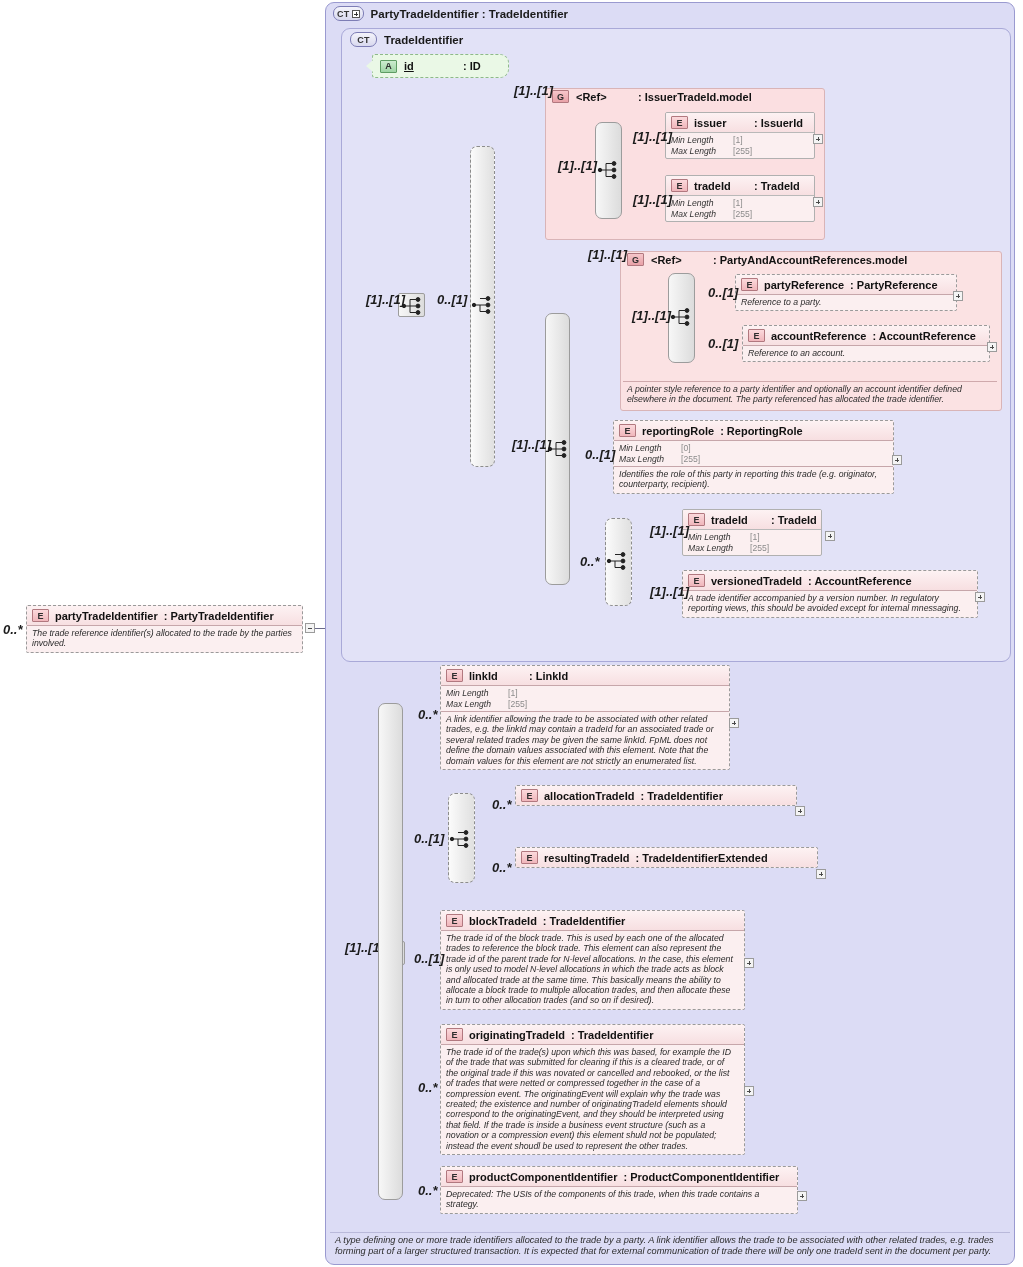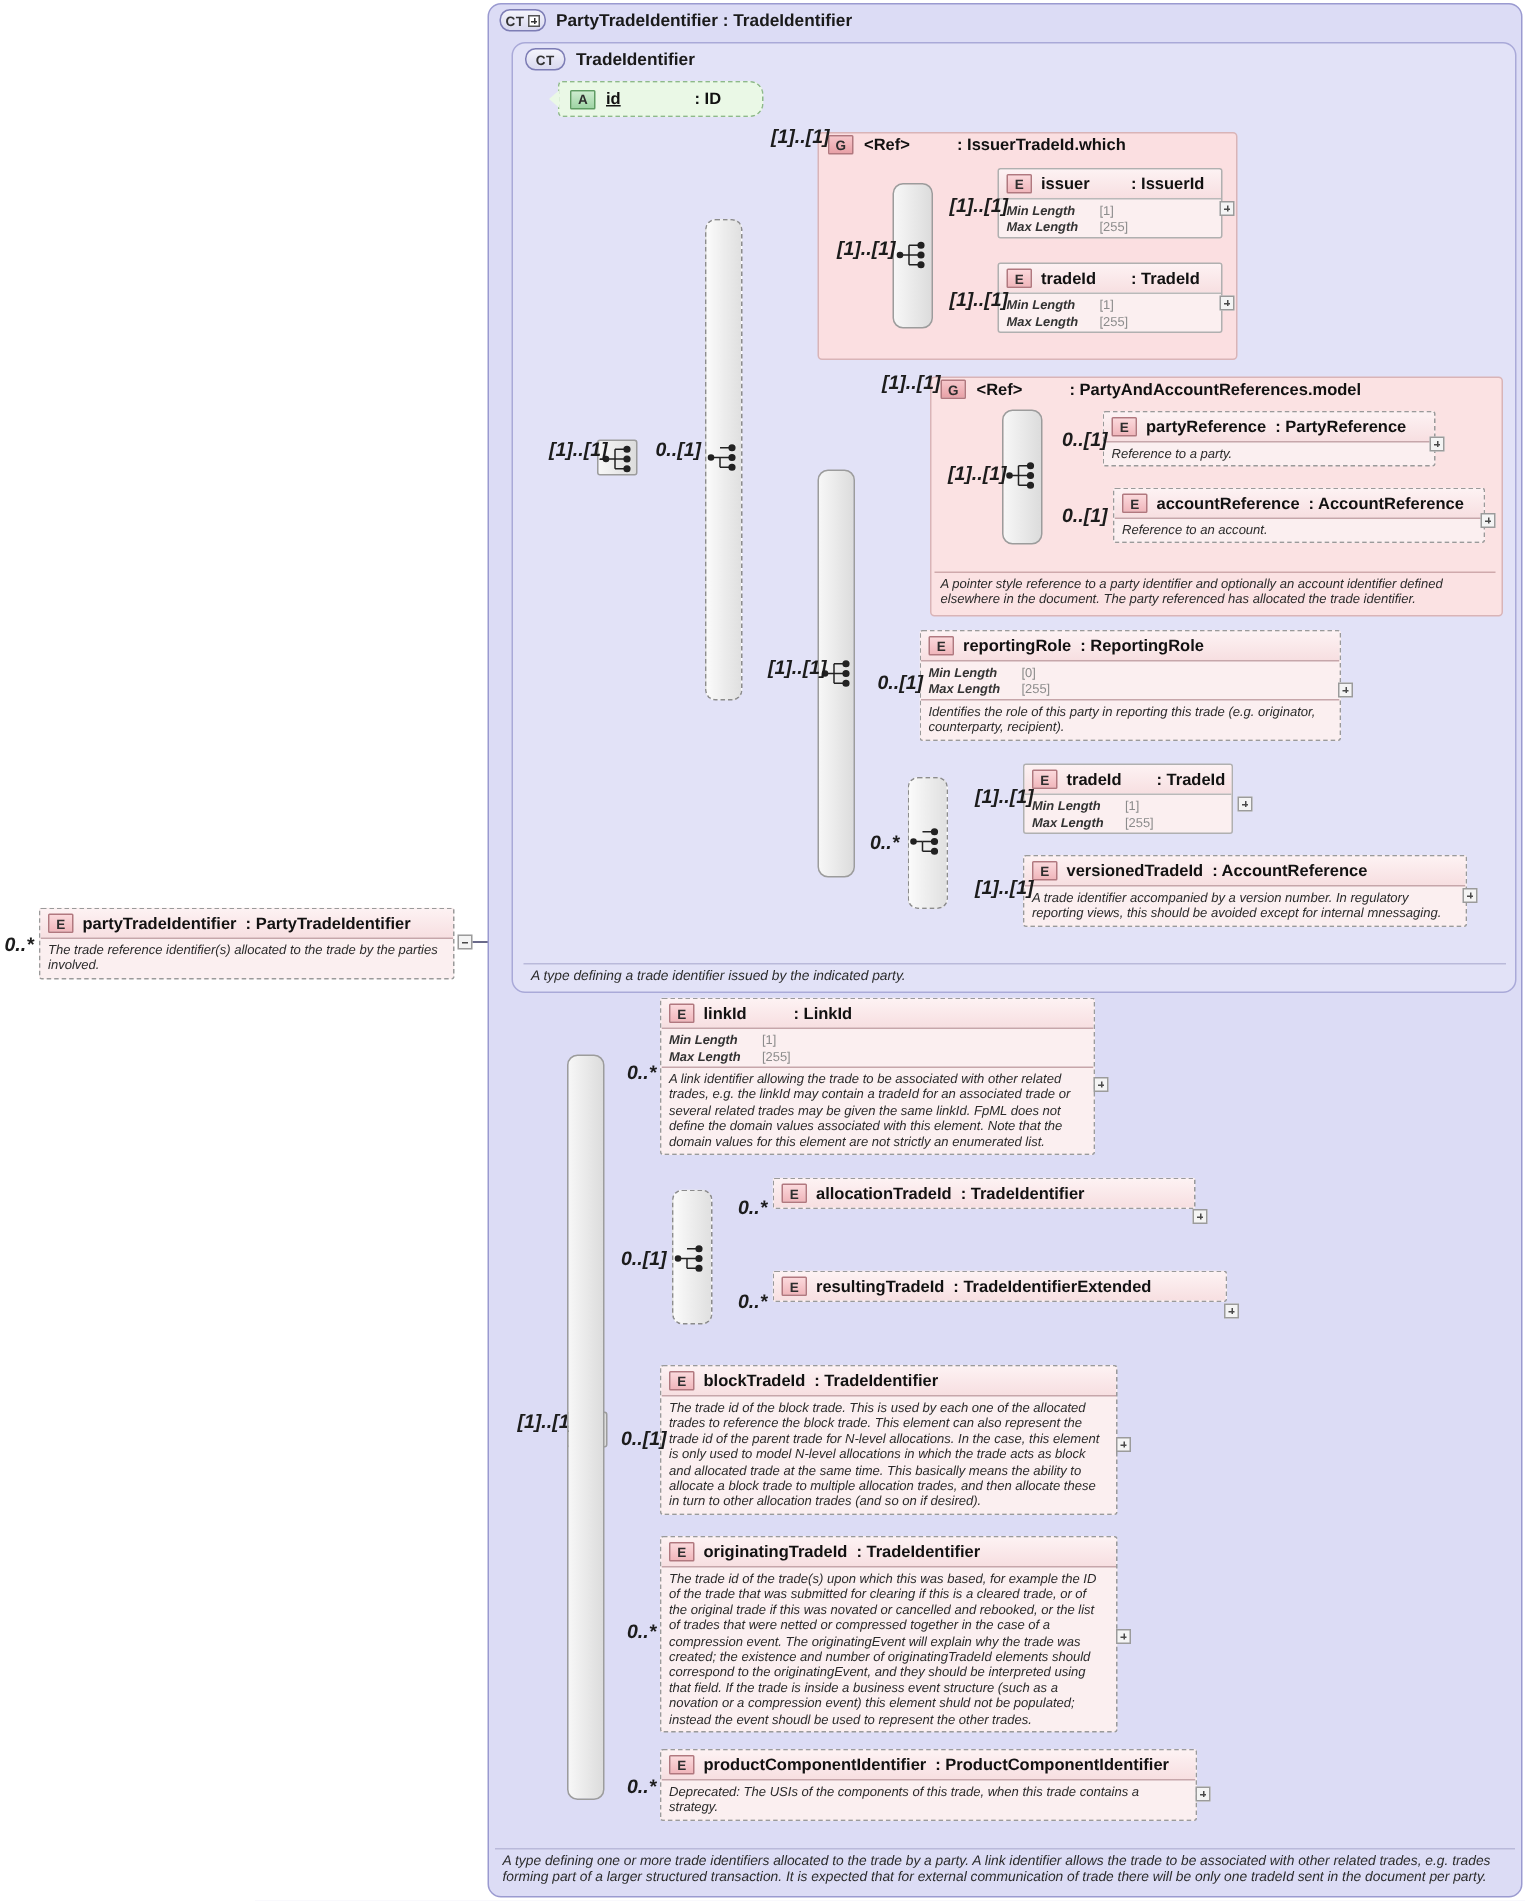--- a/index.html
+++ b/index.html
@@ -114,21 +114,21 @@
   .tp { font-size: 11px; font-weight: bold; color: #111; }
 
   .facets {
     border-top: 1px solid #c9a0a6;
     padding: 2px 6px 2px 5px;
     font-size: 8.6px;
     line-height: 10.5px;
     color: #333;
   }
   .facets .row { white-space: nowrap; }
-  .facets .lbl { font-style: italic; display: inline-block; width: 62px; font-weight: bold; }
+  .facets .lbl { font-style: italic; display: inline-block; width: 62px; }
   .facets .val { color: #8b8b8b; }
 
   .annot {
     border-top: 1px solid #c9a0a6;
     padding: 2px 6px 3px 5px;
     font-style: italic;
     font-size: 8.7px;
     line-height: 10.4px;
     color: #2b2b2b;
   }
@@ -282,21 +282,20 @@
 
   <div class="ct-inner" style="left:341px; top:28px; width:670px; height:634px;"></div>
 
   <div class="ct-head" style="left:350px; top:32px;">
     <span class="badge-ct">
       <span>CT</span>
     </span>
     <span class="ct-title">TradeIdentifier</span>
   </div>
 
-  <div class="type-annot" style="left:349px; top:642px; width:655px;">A type defining a trade identifier issued by the indicated party.</div>
 
   <div class="node opt" style="left:26px; top:605px; width:277px;">
     <div class="node-hdr">
       <span class="badge">E</span>
       <span class="nm">partyTradeIdentifier</span>
       <span class="tp">: PartyTradeIdentifier</span>
     </div>
     <div class="annot">The trade reference identifier(s) allocated to the trade by the parties involved.</div>
   </div>
   <div class="card" style="left:3px; top:622px;">0..*</div>
@@ -338,21 +337,21 @@
       <circle cx="18" cy="12" r="1.9"></circle>
       <circle cx="18" cy="18.5" r="1.9"></circle>
     </g>
   </svg>
   <div class="card" style="left:437px; top:292px;">0..[1]</div>
 
   <div class="grpbox" style="left:545px; top:88px; width:280px; height:152px;"></div>
   <div class="grp-hdr" style="left:552px; top:90px;">
     <span class="badge g">G</span>
     <span class="nm" style="min-width:55px;">&lt;Ref&gt;</span>
-    <span class="tp">: IssuerTradeId.which</span>
+    <span class="tp">: IssuerTradeId.model</span>
   </div>
   <div class="card" style="left:514px; top:83px;">[1]..[1]</div>
 
   <div class="comp tall" style="left:595px; top:122px; width:27px; height:97px;"></div>
   <svg class="compicon" style="left:595px; top:158px;" width="27" height="24">
     <g stroke="#222" stroke-width="1" fill="#222">
       <circle cx="5" cy="12" r="1.7"></circle>
       <line x1="6.5" y1="12" x2="11" y2="12"></line>
       <line x1="11" y1="5.5" x2="11" y2="18.5"></line>
       <line x1="11" y1="5.5" x2="17" y2="5.5"></line>

